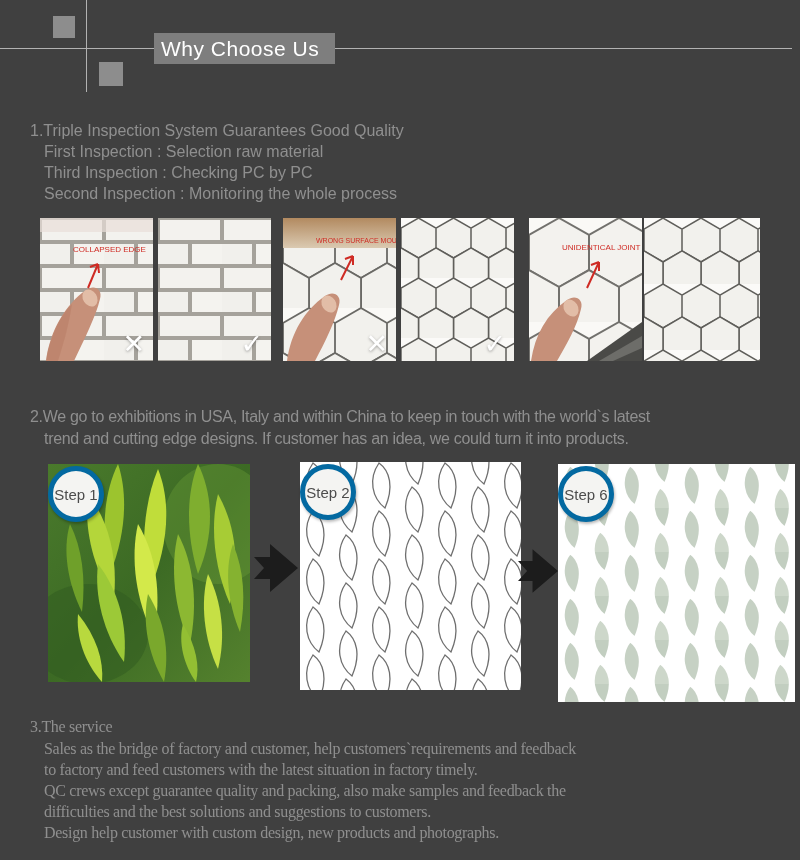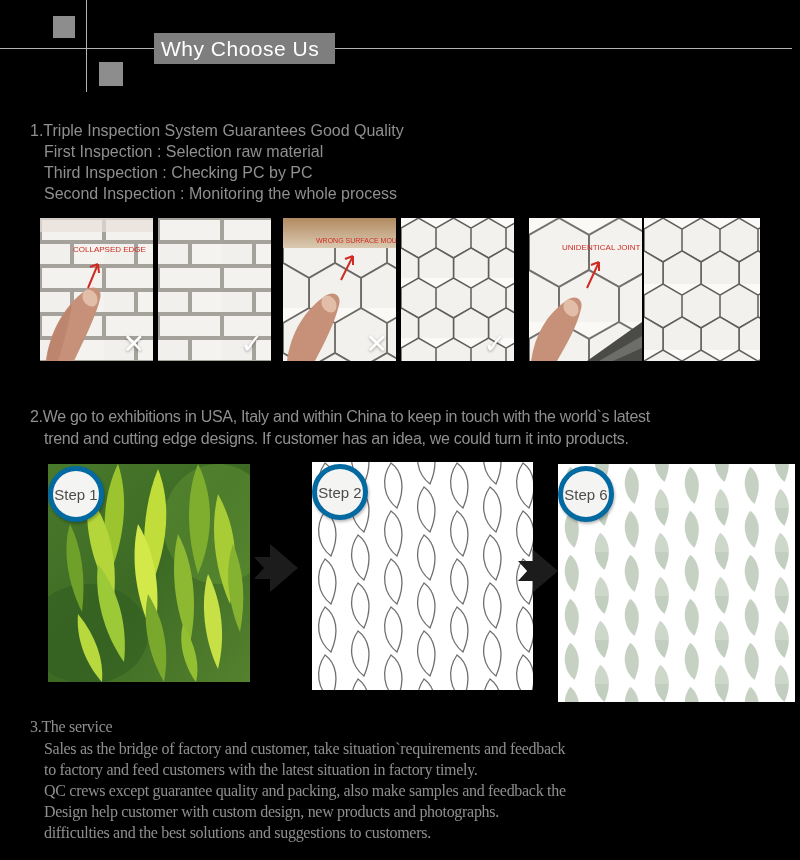--- a/index.html
+++ b/index.html
@@ -1,16 +1,16 @@
 <!DOCTYPE html>
 <html><head>
 <meta charset="utf-8">
 <style>
   html,body{margin:0;padding:0;background:#fff;}
-  .canvas{position:relative;width:800px;height:860px;background:#000000;overflow:hidden;
+  .canvas{position:relative;width:800px;height:860px;background:#404040;overflow:hidden;
           font-family:"Liberation Sans",sans-serif;}
   
   .deco-square{position:absolute;background:#8d8d8d;}
   .deco-vline{position:absolute;background:#b2b2b2;}
   .deco-hline{position:absolute;background:#b2b2b2;}
   .title-box{position:absolute;left:154px;top:33px;width:181px;height:31px;background:#7e7e7e;
              color:#fff;font-size:21px;line-height:31px;padding-left:7px;box-sizing:border-box;
              letter-spacing:.5px;}
   
   .sec{position:absolute;color:#8f8f8f;font-size:16px;}
@@ -210,21 +210,21 @@
       <span>Step 1</span>
     </div>
   </div>
 
   <div class="step-arrow" style="left:254px;top:544px;">
     <svg width="44" height="48" viewBox="0 0 44 48">
         <polygon points="0,13 16,13 16,0 44,24 16,48 16,35 0,35 10,24" fill="#1c1c1c"></polygon>
       </svg>
   </div>
 
-  <div class="step-panel" style="left:312px;top:462px;width:221px;height:228px;">
+  <div class="step-panel" style="left:300px;top:462px;width:221px;height:228px;">
     <svg width="221" height="228">
       <defs>
         <pattern id="leafO" width="66" height="48" patternUnits="userSpaceOnUse">
           <rect width="66" height="48" fill="#ffffff"></rect>
           <g fill="#ffffff" stroke="#6e6e6e" stroke-width="1.3">
             <path d="M13,1 C24,9 28,25 19,46 C6,36 2,17 13,1 Z"></path>
             <path d="M13,1 C24,9 28,25 19,46 C6,36 2,17 13,1 Z" transform="translate(33,24)"></path>
             <path d="M13,1 C24,9 28,25 19,46 C6,36 2,17 13,1 Z" transform="translate(33,-24)"></path>
           </g>
         </pattern>
@@ -256,20 +256,20 @@
       </defs>
       <rect width="237" height="238" fill="url(#leafG)"></rect>
     </svg>
     <div class="badge">
       <span>Step 6</span>
     </div>
   </div>
 
   <div class="sec" style="left:30px;top:716px;font-family:Liberation Serif, serif;">
     <div class="cond">3.The service</div>
-    <div class="cond ind">Sales as the bridge of factory and customer, take situation`requirements and feedback</div>
+    <div class="cond ind">Sales as the bridge of factory and customer, help customers`requirements and feedback</div>
     <div class="cond ind">to factory and feed customers with the latest situation in factory timely.</div>
     <div class="cond ind">QC crews except guarantee quality and packing, also make samples and feedback the</div>
+    <div class="cond ind">difficulties and the best solutions and suggestions to customers.</div>
     <div class="cond ind">Design help customer with custom design, new products and photographs.</div>
-    <div class="cond ind">difficulties and the best solutions and suggestions to customers.</div>
   </div>
 
 </div>
 
 </body></html>

